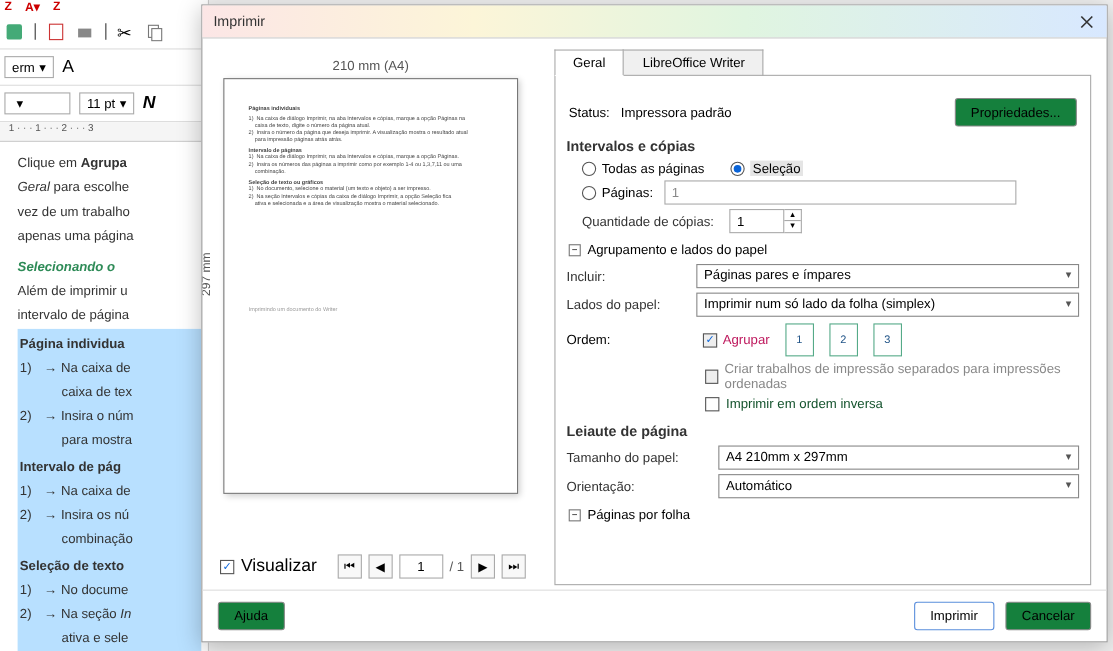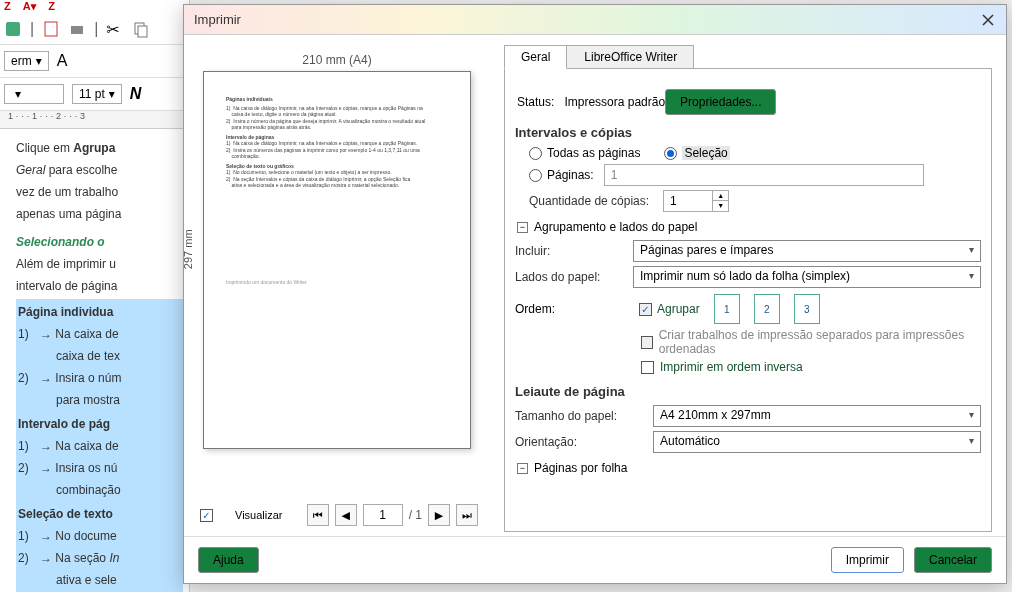--- a/index.html
+++ b/index.html
@@ -47,21 +47,21 @@
     .preview-size-label { text-align: center; font-size: 12px; color: #555; margin-bottom: 4px; }
     .preview-page-wrap { flex: 1; display: flex; justify-content: center; align-items: flex-start; position: relative; }
     .preview-page {
       width: 268px; height: 378px; background: #fff; border: 1px solid #777;
       box-shadow: 2px 2px 6px rgba(0,0,0,.2); padding: 24px 22px;
       font-size: 5px; color: #444; line-height: 1.3;
     }
     .preview-height-label { position: absolute; left: -8px; top: 50%; transform: rotate(-90deg) translateX(50%); transform-origin: left; font-size: 11px; color: #555; white-space: nowrap; }
 
     .preview-controls { display: flex; align-items: center; gap: 6px; padding: 10px 0 4px 0; justify-content: center; }
-    .preview-checkbox { display: flex; align-items: center; gap: 22px; font-size: 11px; margin-right: auto; margin-left: 4px; }
+    .preview-checkbox { display: flex; align-items: center; gap: 6px; font-size: 16px; margin-right: auto; margin-left: 4px; }
     .nav-btn { width: 22px; height: 22px; border: 1px solid #aaa; background: #f8f8f8; display: inline-flex; align-items: center; justify-content: center; font-size: 11px; cursor: pointer; }
     .page-input { width: 40px; height: 22px; border: 1px solid #aaa; text-align: center; font-size: 12px; }
     .page-total { font-size: 12px; color: #555; }
 
     .settings-pane { flex: 1; display: flex; flex-direction: column; padding: 10px 14px 4px 14px; overflow-y: auto; }
 
     .tabs { display: flex; }
     .tab { border: 1px solid #aaa; border-bottom: none; padding: 4px 16px; font-size: 12px; background: #f0f0f0; cursor: pointer; }
     .tab.active { background: #fff; font-weight: normal; border-bottom: 1px solid #fff; position: relative; z-index: 2; }
     .tab + .tab { margin-left: -1px; padding-left: 17px; }
@@ -69,21 +69,21 @@
 
     .field-row { display: flex; align-items: center; gap: 8px; margin: 4px 0; font-size: 12px; }
     .field-label { width: 110px; color: #333; }
     .field-label-wide { width: 130px; color: #333; font-size: 12px; }
     .combo { flex: 1; border: 1px solid #888; height: 22px; padding: 2px 22px 2px 6px; font-size: 12px; background: #fff; position: relative; }
     .combo::after { content: "▾"; position: absolute; right: 6px; top: 3px; font-size: 10px; color: #555; }
     .combo-full { width: 100%; }
 
     .section-head { font-weight: bold; font-size: 13px; color: #333; margin: 10px 0 6px 0; }
 
-    .status-row { display: flex; align-items: center; margin: 10px 2px 8px 2px; font-size: 12px; }
+    .status-row { display: flex; align-items: center; justify-content: space-between; margin: 10px 2px 8px 2px; font-size: 12px; }
     .btn { border: 1px solid #888; background: #15803d; padding: 5px 14px; font-size: 12px; cursor: pointer; border-radius: 3px; }
 
     .radio-row { display: flex; align-items: center; gap: 24px; font-size: 12px; margin: 4px 0 4px 14px; }
     .radio-item { display: flex; align-items: center; gap: 5px; }
     .radio-visual { width: 13px; height: 13px; border: 1px solid #555; border-radius: 50%; display: inline-flex; align-items: center; justify-content: center; }
     .radio-visual.checked::after { content: ""; width: 7px; height: 7px; background: #0a64d8; border-radius: 50%; display: block; }
     .sel-hl { background: #e5e5e5; padding: 0 2px; }
 
     .pages-input { border: 1px solid #aaa; height: 22px; width: 320px; padding: 2px 6px; font-size: 12px; color: #888; }
     .spinner-wrap { display: flex; }
@@ -306,21 +306,21 @@
           <span class="field-label">Incluir:</span>
           <div class="combo"><span>Páginas pares e ímpares</span></div>
         </div>
         <div class="field-row">
           <span class="field-label">Lados do papel:</span>
           <div class="combo"><span>Imprimir num só lado da folha (simplex)</span></div>
         </div>
 
         <div class="order-row">
           <span class="order-label">Ordem:</span>
-          <label class="check-wrap" style="color:#14532d;">
+          <label class="check-wrap" style="color:#be185d;">
             <span class="checkbox-visual checked"></span>
             <span>Agrupar</span>
           </label>
           <span class="stack-ic">1</span>
           <span class="stack-ic">2</span>
           <span class="stack-ic">3</span>
         </div>
 
         <label class="sub-check">
           <span class="checkbox-visual"></span>

